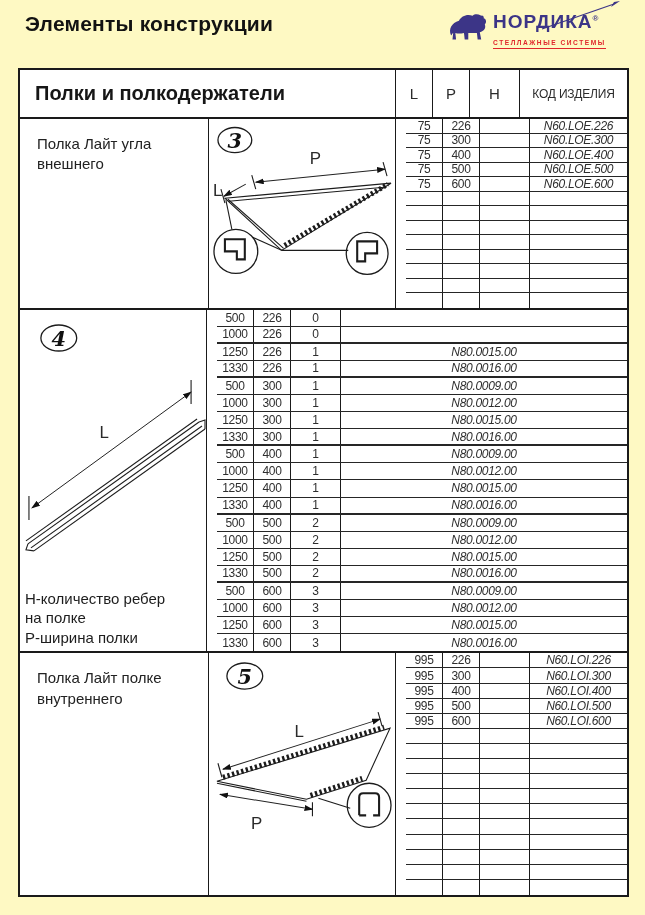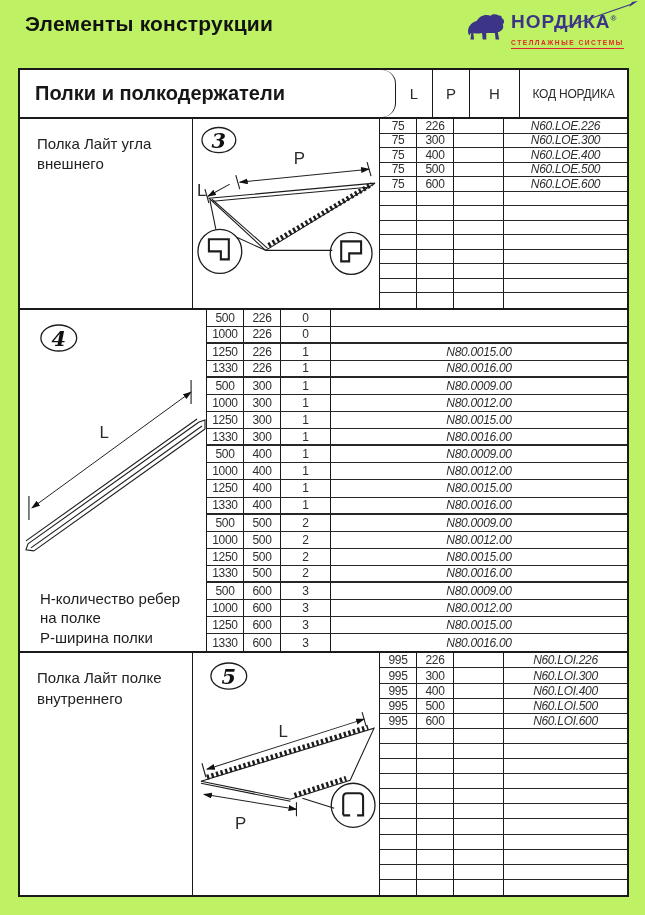--- a/index.html
+++ b/index.html
@@ -1,54 +1,54 @@
 <!DOCTYPE html>
 <html><head>
 <meta charset="utf-8">
 <style>
   * { margin:0; padding:0; box-sizing:border-box; }
   html,body { background:#fff; }
-  .page { position:relative; width:645px; height:915px; background:#bef264;
+  .page { position:relative; width:645px; height:915px; background:#fef9c3;
           font-family:"Liberation Sans", sans-serif; overflow:hidden; }
 
   
   .page-title { position:absolute; left:25px; top:12px; font-size:21px; font-weight:bold;
                 color:#121212; letter-spacing:0.2px; }
-  .logo { position:absolute; right:9px; top:3px; width:172px; height:50px; }
+  .logo { position:absolute; right:27px; top:3px; width:172px; height:50px; }
   .logo-bear { position:absolute; left:0; top:4px; }
   .logo-textblock { position:absolute; left:47px; top:9px; }
   .logo-brand { font-size:19px; font-weight:bold; color:#3c3587; letter-spacing:1px; line-height:1; }
   .logo-reg { font-size:8px; vertical-align:super; letter-spacing:0; }
   .logo-tagline { margin-top:1px; font-size:6.6px; font-weight:bold; color:#e0262c;
                   letter-spacing:1.55px; border-bottom:1.5px solid #e0262c; padding-bottom:1.5px;
                   display:inline-block; }
   .logo-swoosh { position:absolute; right:-4px; top:-3px; }
 
   
   .ctable { position:absolute; left:18px; top:68px; width:611px; border:2px solid #1a1a1a; background:#fff; }
   .thead { display:flex; height:49px; border-bottom:2px solid #1a1a1a; }
   .thead .t-title { width:376px; display:flex; align-items:center; padding-left:15px;
-                    font-size:20px; font-weight:600; color:#161616; border-right:1px solid #1a1a1a;border-radius:14px; }
+                    font-size:20px; font-weight:600; color:#161616; border-right:1px solid #1a1a1a; }
   .th { display:flex; align-items:center; justify-content:center; color:#2b2b2b; }
   .th-l,.th-p { width:37px; font-size:15px; border-right:1px solid #1a1a1a; }
   .th-h { width:50px; font-size:15px; border-right:1px solid #1a1a1a; }
   .th-code { flex:1; font-size:12px; letter-spacing:-0.2px; }
 
   .section { display:flex; }
   .section + .section { border-top:2px solid #1a1a1a; }
-  .name-cell { width:173px; border-right:1px solid #1a1a1a; padding:15px 22px 0 17px;
+  .name-cell { width:189px; border-right:1px solid #1a1a1a; padding:15px 22px 0 17px;
                font-size:15px; line-height:1.35; color:#222; }
   .diagram-cell { width:187px; border-right:1px solid #1a1a1a; position:relative; overflow:hidden; }
   .diagram-cell svg.diag { display:block; width:100%; height:100%; }
-  .note { position:absolute; left:20px; bottom:4px; font-size:15px; line-height:1.3;
+  .note { position:absolute; left:5px; bottom:4px; font-size:15px; line-height:1.3;
           color:#1d1d1d; white-space:pre-line; }
   .note:empty { display:none; }
 
   .rows { flex:1; display:flex; flex-direction:column; }
-  .row { display:flex; height:var(--rh); }
+  .row { display:flex; height:var(--rh);margin-left:10px; }
   .row:not(:last-child) { border-bottom:1px solid #262626; }
   .row.group-end { border-bottom-width:2px; }
   .cell { display:flex; align-items:center; justify-content:center; font-size:12px;
           color:#2e2e2e; letter-spacing:-0.3px; overflow:hidden; }
   .c-l,.c-p { width:37px; border-right:1px solid #1a1a1a; }
   .c-h { width:50px; border-right:1px solid #1a1a1a; }
   .c-code { flex:1;font-style:italic; }
   .sec-0 { --rh:14.5px; }
   .sec-1 { --rh:17.1px; }
   .sec-2 { --rh:15.1px; }
@@ -83,21 +83,21 @@
       <div class="logo-tagline">СТЕЛЛАЖНЫЕ СИСТЕМЫ</div>
     </div>
   </div>
 
   <div class="ctable">
     <div class="thead">
       <div class="t-title">Полки и полкодержатели</div>
       <div class="th th-l">L</div>
       <div class="th th-p">P</div>
       <div class="th th-h">H</div>
-      <div class="th th-code">КОД НОРДИКА</div>
+      <div class="th th-code">КОД ИЗДЕЛИЯ</div>
     </div>
 
     <div class="section sec-0">
       <div class="name-cell">Полка Лайт угла внешнего</div>
       <div class="diagram-cell">
         <svg class="diag" viewBox="0 0 187 188" preserveAspectRatio="none">
           <defs>
             <marker id="ar0" markerWidth="9" markerHeight="7" refX="8" refY="3" orient="auto-start-reverse" markerUnits="userSpaceOnUse">
               <path d="M0 0 L9 3 L0 6 Z" fill="#111"></path>
             </marker>

